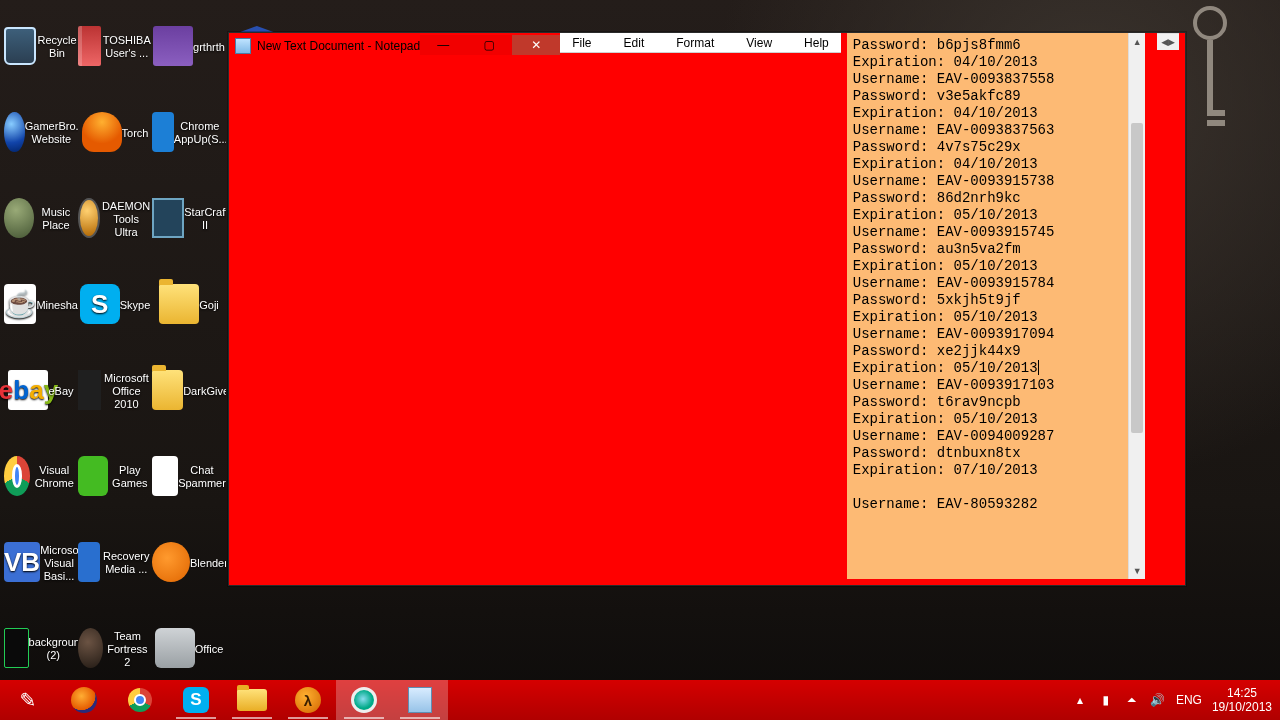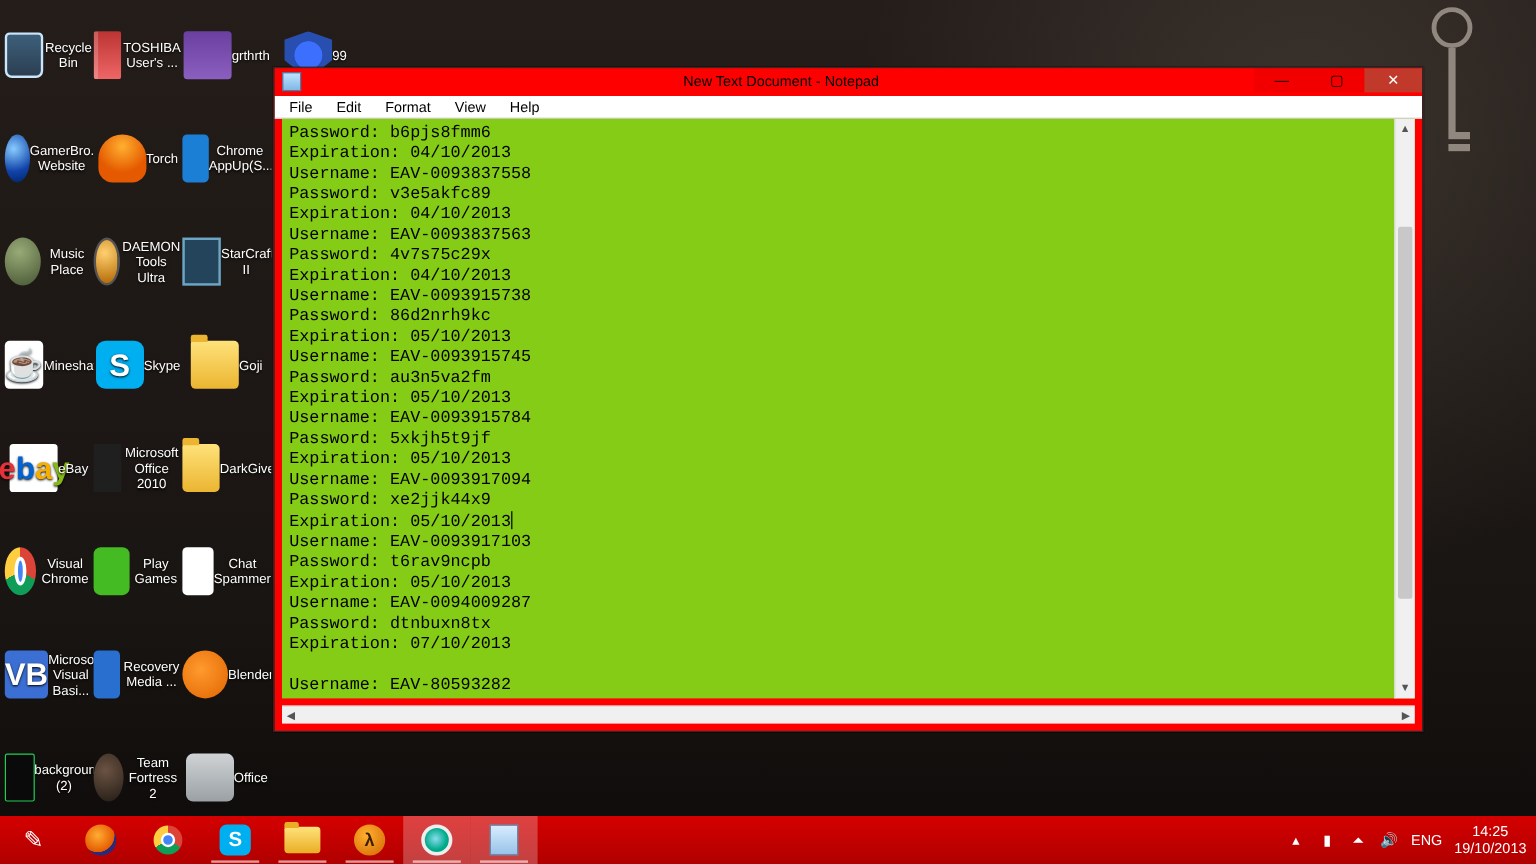--- a/index.html
+++ b/index.html
@@ -61,51 +61,51 @@
   .ic-vb{width:32px;height:32px;background:#3b6fd4;border-radius:4px;color:#fff;display:flex;align-items:center;justify-content:center;font-weight:bold;font-size:13px;}
   .ic-recov{width:32px;height:32px;background:#296fcf;border-radius:4px;}
   .ic-blender{width:30px;height:30px;border-radius:50%;background:radial-gradient(circle at 40% 40%,#ff9a2e,#e06500);}
   .ic-bg{width:36px;height:28px;background:#0a0a0a;border:1px solid #2c5;border-radius:2px;}
   .ic-tf{width:32px;height:32px;border-radius:50%;background:radial-gradient(circle at 40% 35%,#6b5343,#221a14);}
   .ic-steam{width:32px;height:32px;border-radius:6px;background:linear-gradient(#cfd3d6,#9aa0a4);}
 
   
   .notepad {
     position: absolute;
-    left: 228px; top: 56px;
+    left: 228px; top: 32px;
     width: 958px; height: 554px;
     background: #ff0000;
     border: 1px solid #2a2a2a;
-    display: flex; flex-direction: column;
+    display: flex; flex-direction: row;
     box-shadow: 0 0 0 1px #0004;
   }
   .titlebar {
     height: 26px; background: #ff0000;
     display: flex; align-items: center;
     color: #000; font-size: 12px;
   }
   .title-icon { width:16px;height:16px;margin:0 6px;background:linear-gradient(#bfe3ff,#7fb8e6);border:1px solid #4a7ca8;}
   .title-text { flex:1; text-align:center; font-size:12px; }
   .title-btns { display:flex; }
   .title-btns .tb {
     width:46px; height:20px; margin-top:-3px;
     display:flex; align-items:center; justify-content:center;
     font-size:12px; color:#000;
     background: rgba(0,0,0,.05);
   }
   .title-btns .tb.close { background:#c0392b; color:#fff; width:48px; }
   .menubar {
     height: 20px; background:#fff;
-    display:flex; align-items:center; gap:8px;
+    display:flex; align-items:center; gap:20px;
     padding:0 6px; font-size:12px; color:#000;
     border-bottom:1px solid #d0d0d0;
   }
   .menubar .mi { padding:2px 6px; }
   .textarea-wrap{
-    flex:1; margin:0 6px 6px 6px; background:#84cc16; position:relative;
+    flex:1; margin:0 6px 6px 6px; background:#fdba74; position:relative;
     display:flex;
   }
   .textarea{
     flex:1; padding:4px 6px 2px 6px;
     font-family:"Consolas","Courier New",monospace;
     font-size:14px; line-height:17px; color:#000;
     white-space:pre; overflow:hidden;
   }
   .cursor{display:inline-block;width:1px;height:15px;background:#000;vertical-align:middle;margin-bottom:2px;}
   .vscroll{

